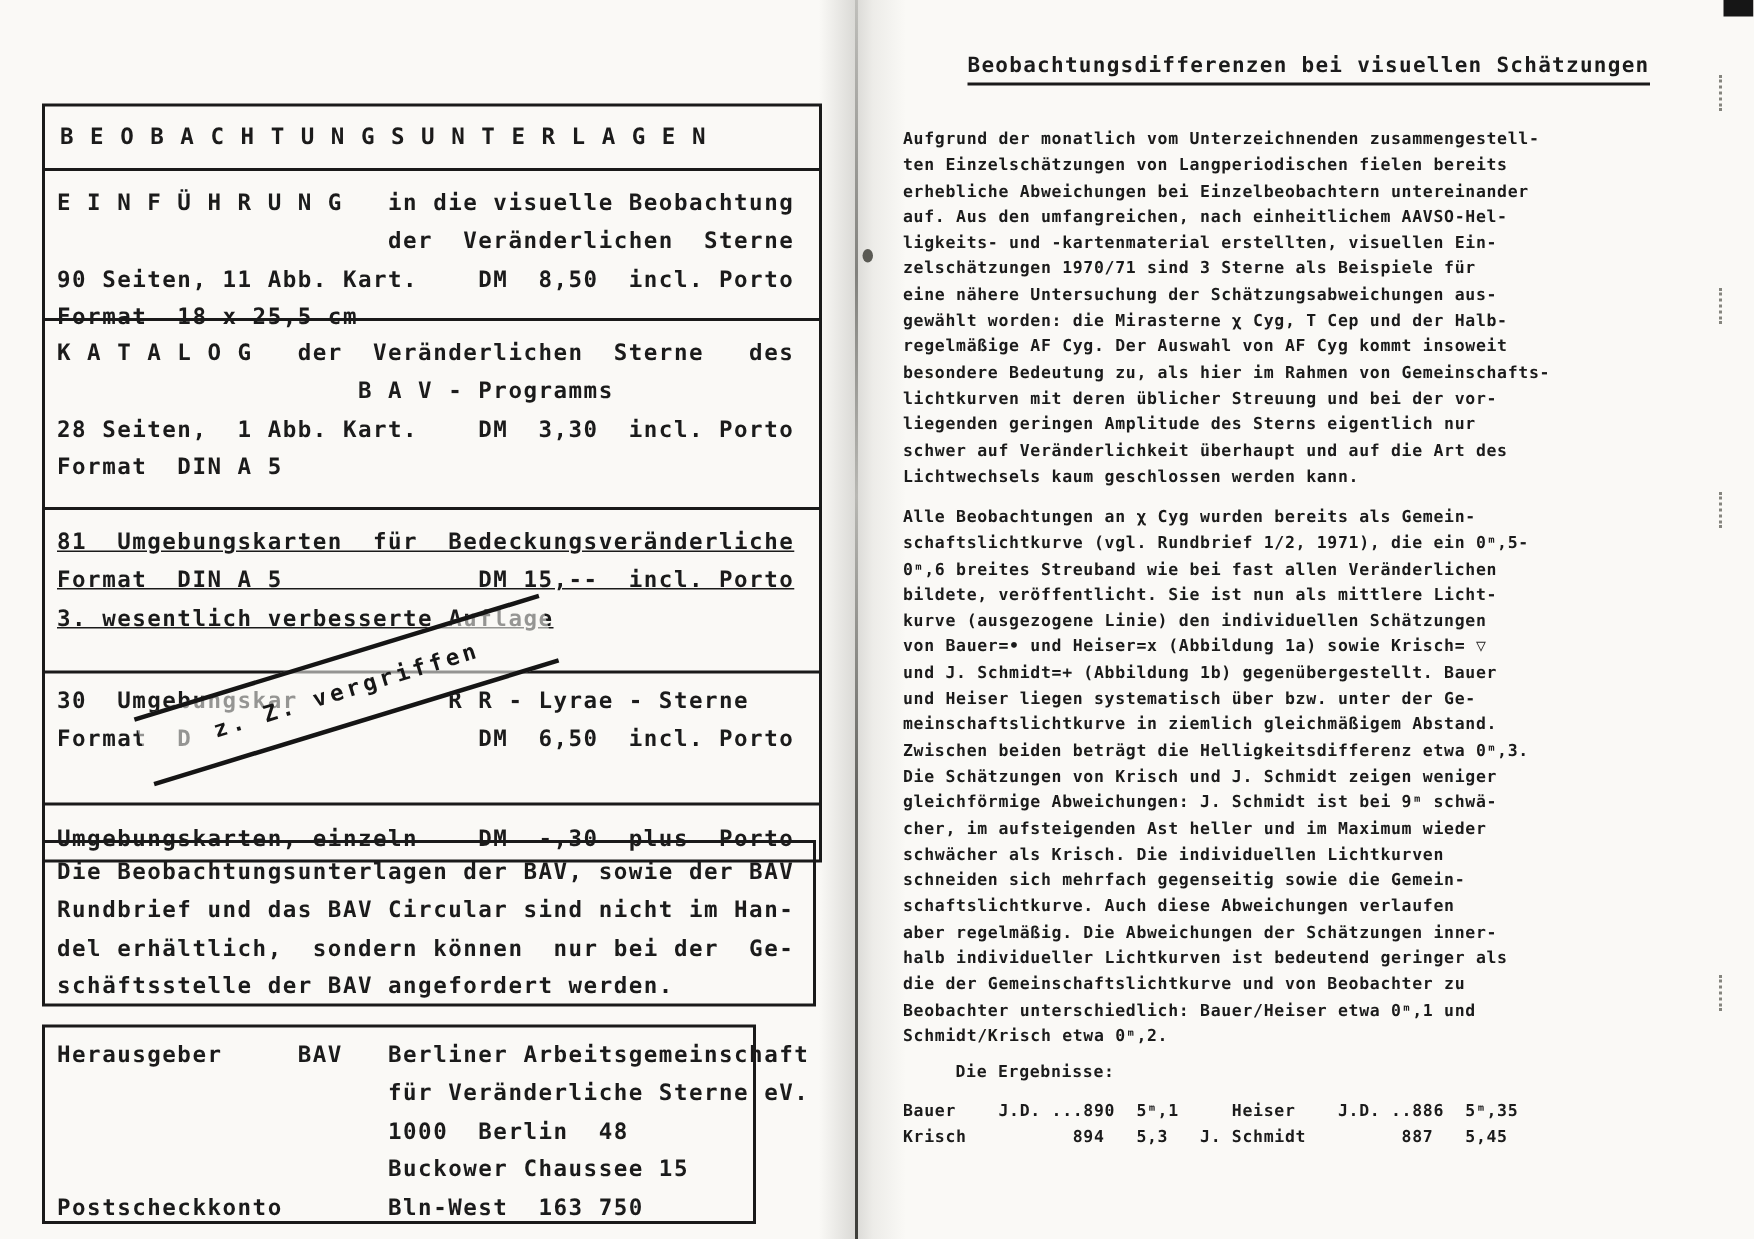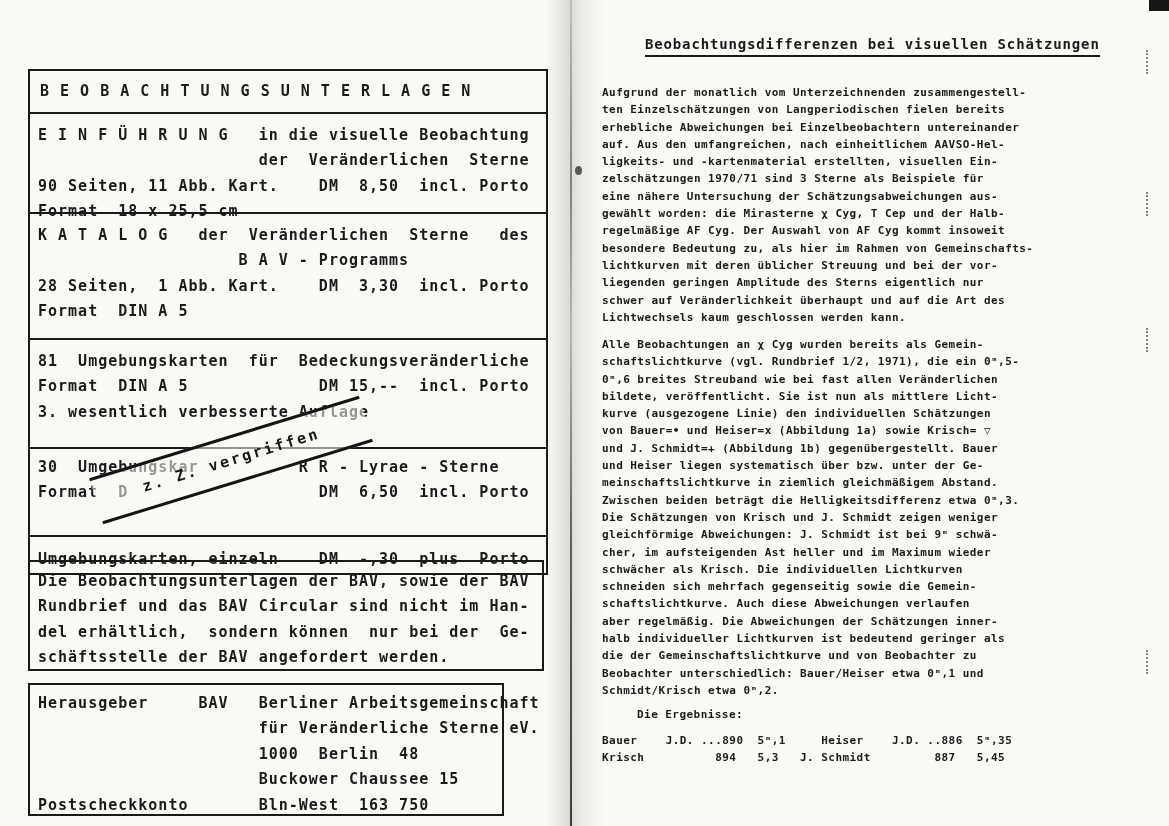--- a/index.html
+++ b/index.html
@@ -37,21 +37,21 @@
   
   .left-page pre{font-size:15px;font-weight:bold;letter-spacing:1px;line-height:25.4px;}
   .products-box{
     position:absolute;left:28px;top:25px;width:516px;border:2px solid #1a1a1a;margin-top:44px;
   }
   .pb-title{height:41px;padding:9px 0 0 10px;box-sizing:border-box;}
   .pb-title pre{line-height:22px;}
   .sec{border-top:2px solid #1a1a1a;box-sizing:border-box;padding:9px 0 0 8px;}
   .sec-einf{height:100px;}
   .sec-kat{height:126px;}
-  .sec-81{height:109px;}
+  .sec-81{height:109px;text-decoration:underline;}
   .sec-30{height:88px;padding-top:6px;position:relative;}
   .sec-einz{height:38px;padding-top:10px;}
 
   .stamp{
     position:absolute;left:90px;top:436px;width:282px;height:42px;
     transform:rotate(-17deg);
     border-top:3px solid #151515;border-bottom:3px solid #151515;
     display:flex;align-items:center;justify-content:center;
     font-size:15px;font-weight:bold;letter-spacing:2.5px;color:#161616;
     background:rgba(250,249,246,0.55);

